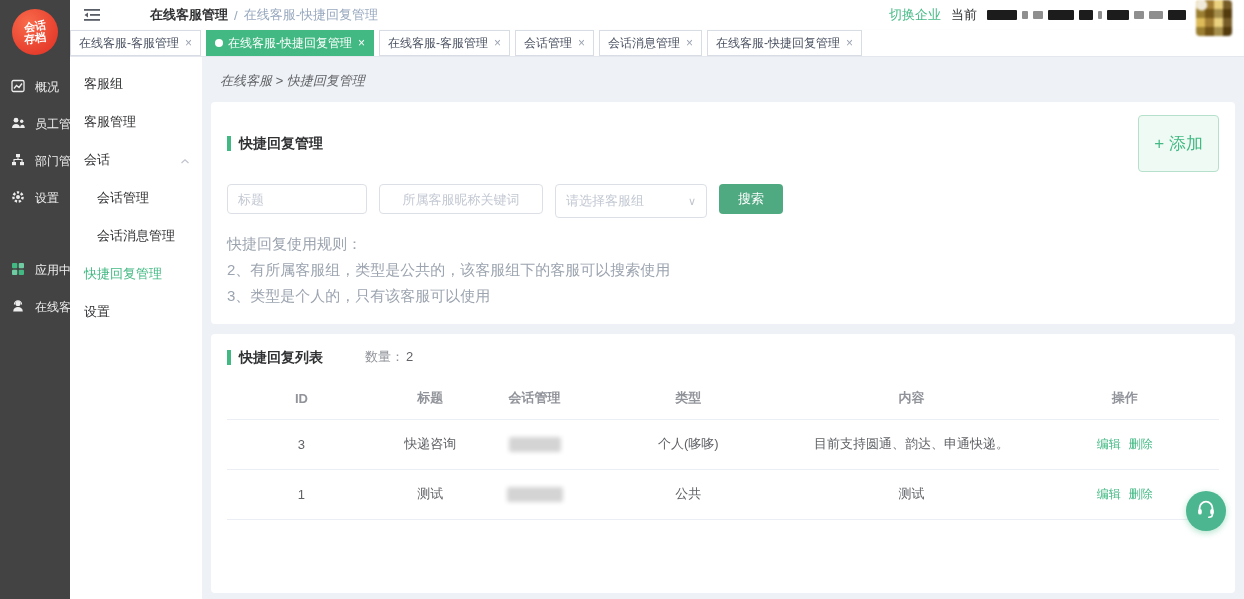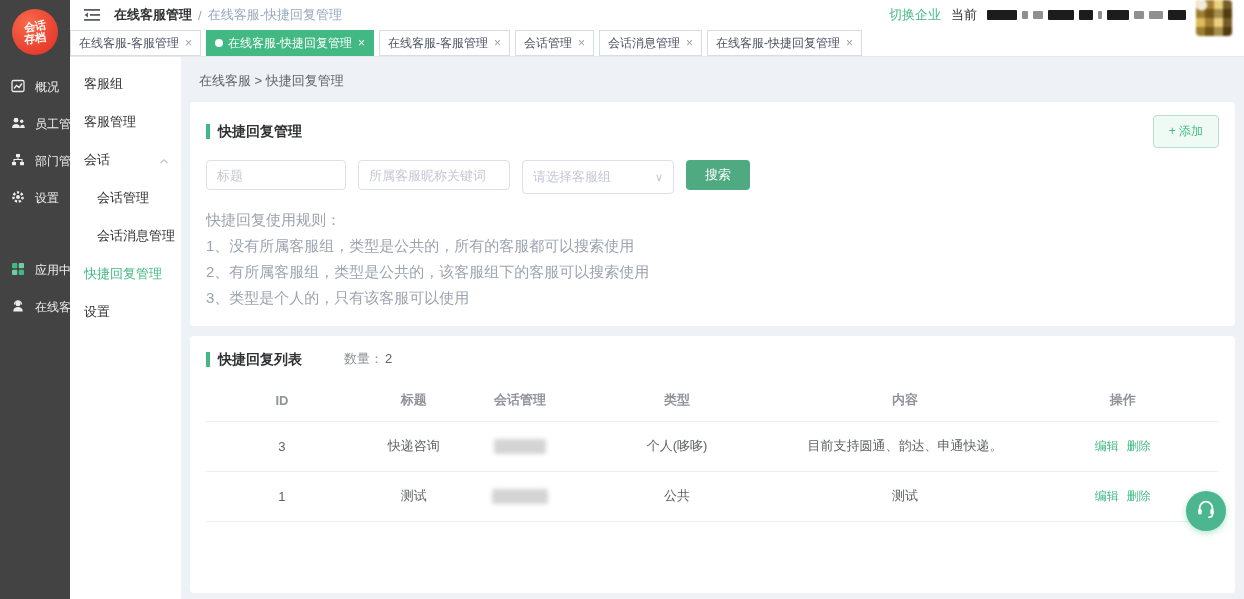--- a/index.html
+++ b/index.html
@@ -15,21 +15,21 @@
   .logo span { color:#fff; font-size:11px; font-weight:bold; line-height:12px; transform:rotate(-8deg); }
   .p-item { height:37px; display:flex; align-items:center; gap:10px; padding-left:11px;
     font-size:12px; color:#f0f0f0; cursor:pointer; white-space:nowrap; }
   .p-item svg { flex-shrink:0; }
   .p-gap { margin-top:35px; }
 
   
   .region { flex:1; display:flex; flex-direction:column; min-width:0; }
   .navbar { height:30px; display:flex; align-items:center; padding:0 12px 0 14px; background:#fff; }
   .hamburger { margin-right:14px; cursor:pointer; display:flex; align-items:center; }
-  .crumb-root { font-size:13px; font-weight:bold; color:#303133; }
+  .crumb-root { font-size:13px; font-weight:bold; color:#303133;margin-left:36px; }
   .crumb-sep { margin:0 6px; color:#97a8be; font-size:13px; }
   .crumb-cur { font-size:13px; color:#97a8be; }
   .nav-right { margin-left:auto; display:flex; align-items:center; gap:10px; }
   .switch-ent { color:#42b983; font-size:13px; cursor:pointer; }
   .current-label { font-size:13px; color:#303133; }
   .redact-row { display:flex; align-items:center; gap:5px; filter:blur(.6px); }
   .rd { display:inline-block; height:10px; background:#1c1c1c; border-radius:1px; }
   .rd.g { background:#8f8f8f; height:8px; }
   .rd.w30{width:30px}.rd.w6{width:6px}.rd.w10{width:10px}.rd.w26{width:26px}
   .rd.w14{width:14px}.rd.w22{width:22px}.rd.w4{width:4px}.rd.w18{width:18px}
@@ -45,37 +45,37 @@
     border:1px solid #d8dce5; background:#fff; color:#495060; font-size:12px; cursor:pointer; white-space:nowrap; }
   .tag .dot { width:8px; height:8px; border-radius:50%; background:#fff; margin-right:5px; display:none; }
   .tag.active { background:#42b983; border-color:#42b983; color:#fff; }
   .tag.active .dot { display:inline-block; }
   .tag .close { margin-left:6px; font-size:12px; color:#9aa2b1; }
   .tag.active .close { color:#fff; }
 
   .body-row { flex:1; display:flex; min-height:0; }
 
   
-  .secondary-sidebar { width:111px; flex-shrink:0; background:#fff; padding-top:8px; }
+  .secondary-sidebar { width:132px; flex-shrink:0; background:#fff; padding-top:8px; }
   .s-item { height:38px; display:flex; align-items:center; padding:0 12px 0 14px;
     font-size:13px; color:#303133; cursor:pointer; white-space:nowrap; }
   .s-item.sub { padding-left:27px; }
   .s-item.active { color:#42b983; }
   .s-item .chev { margin-left:auto; }
 
   
   .main { flex:1; background:#eef1f5; padding:0 9px; display:flex; flex-direction:column; min-width:0; }
-  .page-breadcrumb { padding:15px 9px 12px; font-size:13px; color:#606266; }
+  .page-breadcrumb { padding:15px 9px 12px; font-size:13px; color:#606266;font-style:italic; }
   .card { background:#fff; border-radius:4px; }
   .card1 { padding:13px 16px 15px; }
   .card-head { display:flex; align-items:center; justify-content:space-between; }
   .sec-title { font-size:14px; font-weight:bold; color:#303133; border-left:4px solid #42b983;
     padding-left:8px; line-height:15px; }
-  .add-btn { border:1px solid #b6e0cc; background:#f0faf5; color:#42b983; font-size:12px;
-    padding:7px 15px; border-radius:4px; cursor:pointer; }
+  .add-btn { border:1px solid #b6e0cc; background:#f0faf5; color:#42b983; font-size:17px;
+    padding:16px 15px; border-radius:4px; cursor:pointer; }
   .search-row { display:flex; gap:12px; margin-top:12px; }
   .inp { width:140px; height:30px; border:1px solid #dcdfe6; border-radius:4px; padding:0 10px;
     font-size:13px; color:#606266; outline:none; font-family:inherit; }
   .inp::placeholder { color:#c3c8d2; }
   .sel { width:152px; height:30px; border:1px solid #dcdfe6; border-radius:4px; padding:16px 10px;
     font-size:13px; color:#c3c8d2; display:flex; align-items:center; justify-content:space-between;
     background:#fff; cursor:pointer; }
   .sel .arrow { color:#c0c4cc; font-size:11px; }
   .search-btn { height:30px; padding:0 19px; background:#4fa981; color:#fff; border:none;
     border-radius:4px; font-size:13px; cursor:pointer; font-family:inherit; }
@@ -265,30 +265,29 @@
       <div class="main">
         <div class="page-breadcrumb">在线客服 &gt; 快捷回复管理</div>
 
         <div class="card card1">
           <div class="card-head">
             <div class="sec-title">快捷回复管理</div>
             <button class="add-btn">+ 添加</button>
           </div>
           <div class="search-row">
             <input class="inp" placeholder="标题" style="">
-            <input class="inp" style="width: 152px;" placeholder="所属客服昵称关键词">
+            <input class="inp" style="width: 164px; text-align: center;" placeholder="所属客服昵称关键词">
             <div class="sel">
               <span>请选择客服组</span>
               <span class="arrow">∨</span>
             </div>
             <button class="search-btn">搜索</button>
           </div>
           <div class="rules">
             <div>快捷回复使用规则：</div>
-            <div>1、没有所属客服组，类型是公共的，所有的客服都可以搜索使用</div>
             <div>2、有所属客服组，类型是公共的，该客服组下的客服可以搜索使用</div>
             <div>3、类型是个人的，只有该客服可以使用</div>
           </div>
         </div>
 
         <div class="card card2">
           <div class="card-head" style="justify-content:flex-start">
             <div class="sec-title">快捷回复列表</div>
             <div class="count-wrap">
               <span>数量：</span><span class="count-num">2</span>

